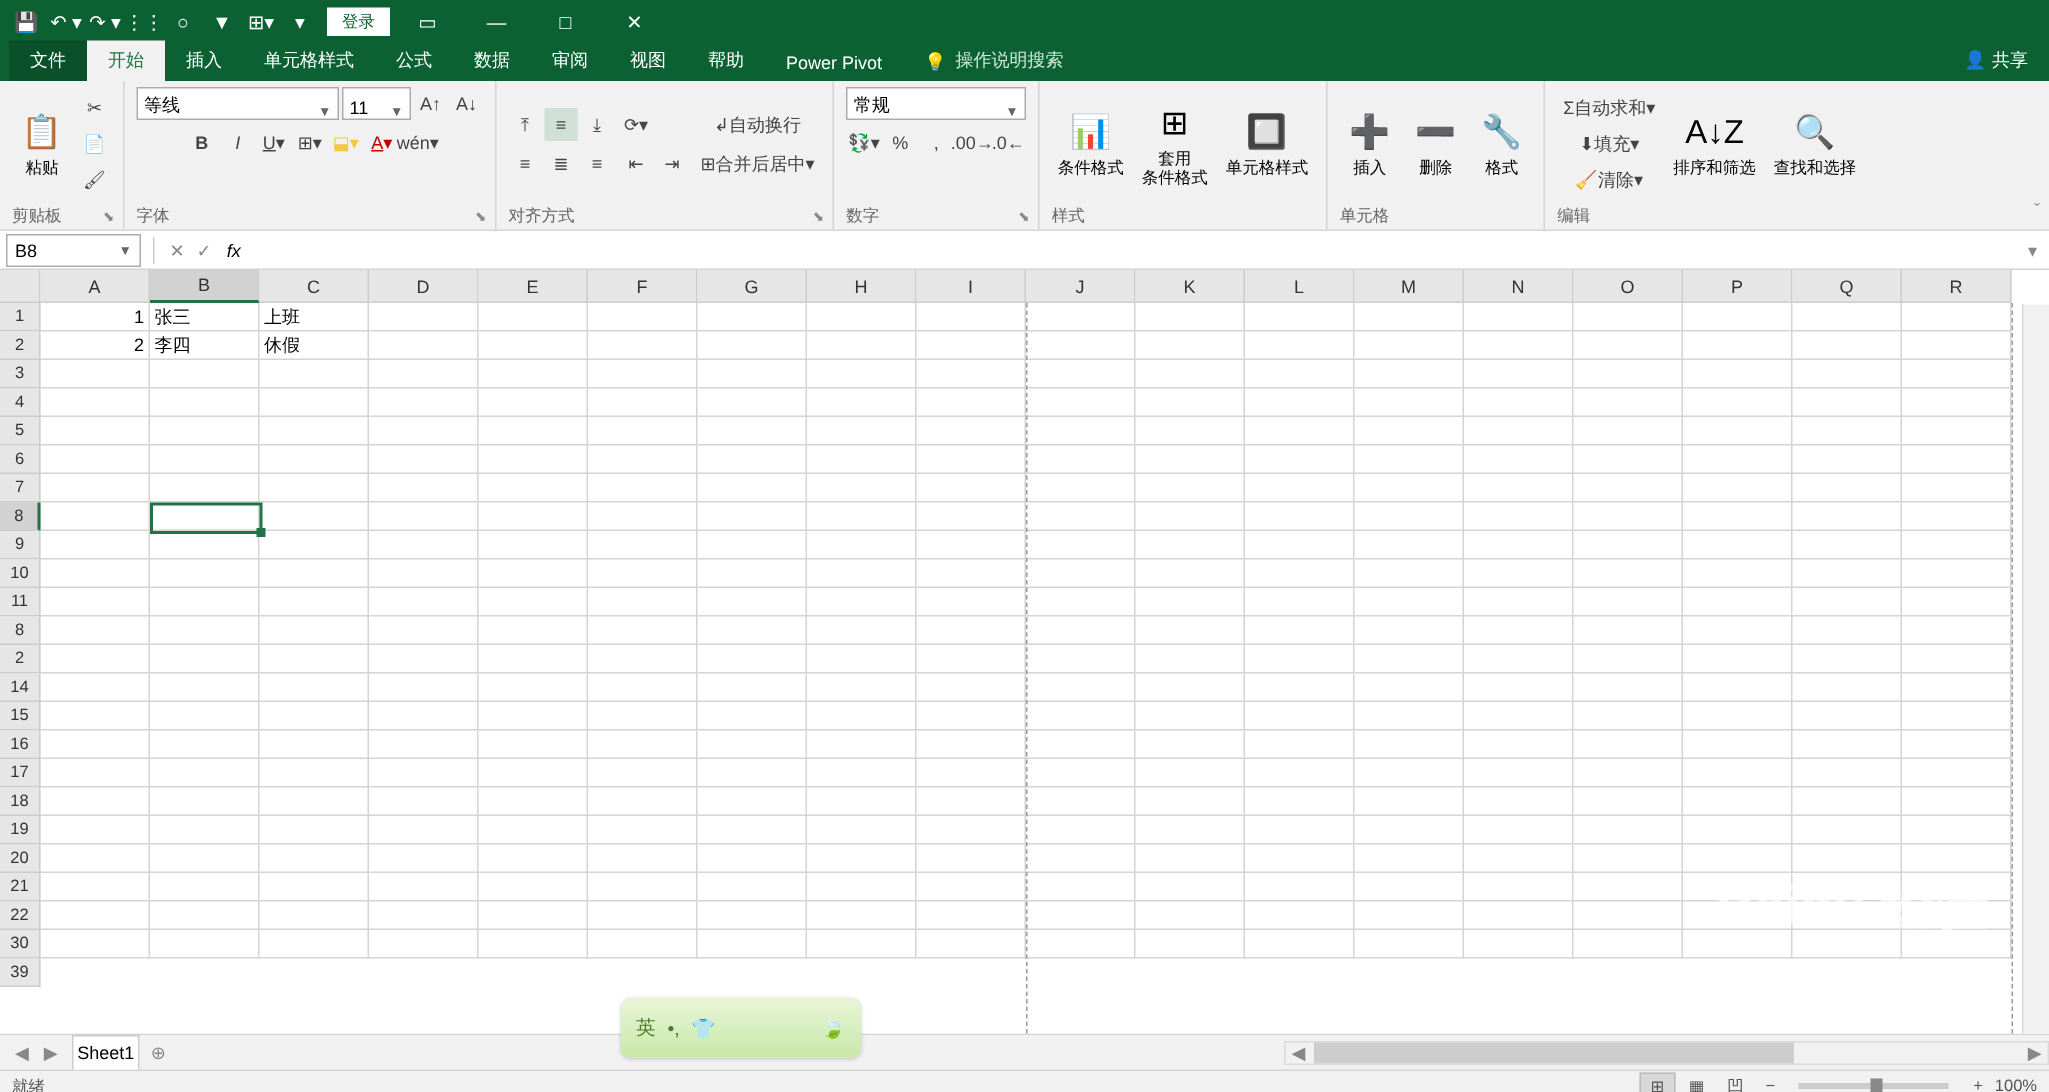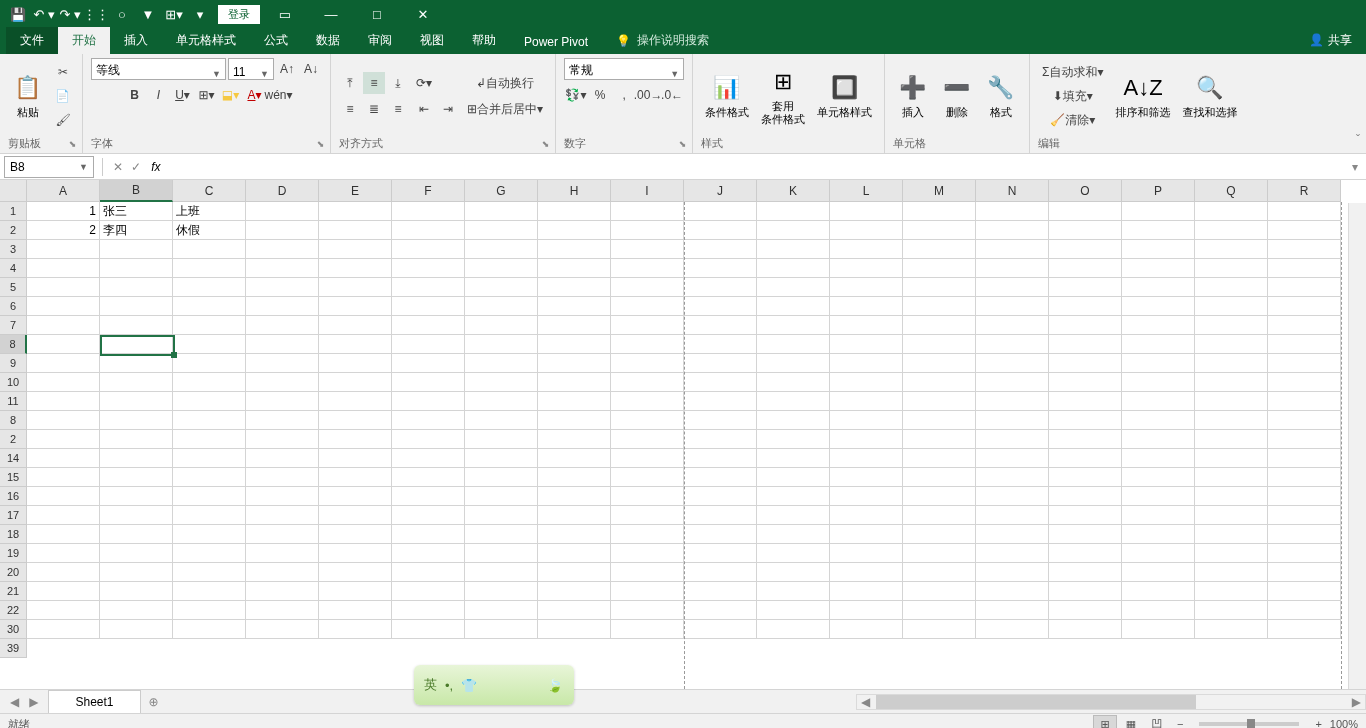--- a/index.html
+++ b/index.html
@@ -50,21 +50,21 @@
 .cells{position:absolute;left:27px;top:22px}
 .crow{display:flex;height:19px}
 .cell{width:73px;height:19px;border-right:1px solid #d4d4d4;border-bottom:1px solid #d4d4d4;padding:0 3px;font-size:12px;display:flex;align-items:center;overflow:hidden;white-space:nowrap}
 .cell.num{justify-content:flex-end}
 .sel-box{position:absolute;left:100px;top:155px;width:75px;height:21px;border:2px solid #217346;pointer-events:none}
 .sel-handle{position:absolute;left:171px;top:172px;width:6px;height:6px;background:#217346;pointer-events:none}
 .vscroll{position:absolute;right:0;top:23px;bottom:0;width:18px;background:#f1f1f1;border-left:1px solid #dadada}
 .sheetbar{height:24px;background:#f1f1f1;border-top:1px solid #d4d4d4;display:flex;align-items:center}
 .sheet-nav{display:flex;gap:2px;padding:0 6px;color:#888}
 .sheet-nav span{cursor:pointer;padding:2px 4px}
-.sheet-tab{background:#fff;border:1px solid #ccc;border-bottom:none;padding:4px 26px;font-size:12px;cursor:pointer;margin-top:-1px}
+.sheet-tab{background:#fff;border:1px solid #ccc;border-bottom:none;padding:4px 2px;font-size:12px;cursor:pointer;margin-top:-1px}
 .sheet-add{padding:4px 8px;color:#888;cursor:pointer}
 .hscroll-track{margin-left:auto;width:510px;height:16px;background:#f1f1f1;border:1px solid #dadada;display:flex;align-items:center}
 .hscroll-thumb{height:14px;background:#cdcdcd;margin-left:2px}
 .statusbar{height:21px;background:#f1f1f1;border-top:1px solid #d4d4d4;display:flex;align-items:center;padding:0 8px;font-size:11px;color:#555}
 .status-right{margin-left:auto;display:flex;align-items:center;gap:2px}
 .view-btn{width:24px;height:18px;display:flex;align-items:center;justify-content:center;cursor:pointer;border:1px solid transparent;font-size:11px}
 .view-btn.active{background:#d8d8d8;border-color:#bbb}
 .zoom-slider{width:100px;height:4px;background:#ccc;margin:0 8px;position:relative}
 .zoom-thumb{position:absolute;left:48px;top:-3px;width:8px;height:10px;background:#888}
 .ime-float{position:absolute;left:414px;top:665px;width:160px;height:40px;background:linear-gradient(#e8f5d8,#c8e8a8);border-radius:6px;display:flex;align-items:center;padding:0 10px;gap:8px;font-size:13px;color:#4a7a2a;box-shadow:0 1px 3px rgba(0,0,0,.2)}
@@ -791,20 +791,21 @@
         <div class="cell"></div>
         <div class="cell"></div>
         <div class="cell"></div>
       </div>
     </div>
   <div class="dashed-guide" style="left:684px"></div>
   <div class="dashed-guide" style="left:1341px"></div>
   <div class="sel-box"></div>
   <div class="sel-handle"></div>
   <div class="vscroll"></div>
+  <div class="watermark">Baidu 经验</div>
 </div>
 
 <div class="sheetbar">
   <div class="sheet-nav">
     <span>◀</span>
     <span>▶</span>
   </div>
   <div class="sheet-tab">Sheet1</div>
   <div class="sheet-add">⊕</div>
   <div class="hscroll-track">

